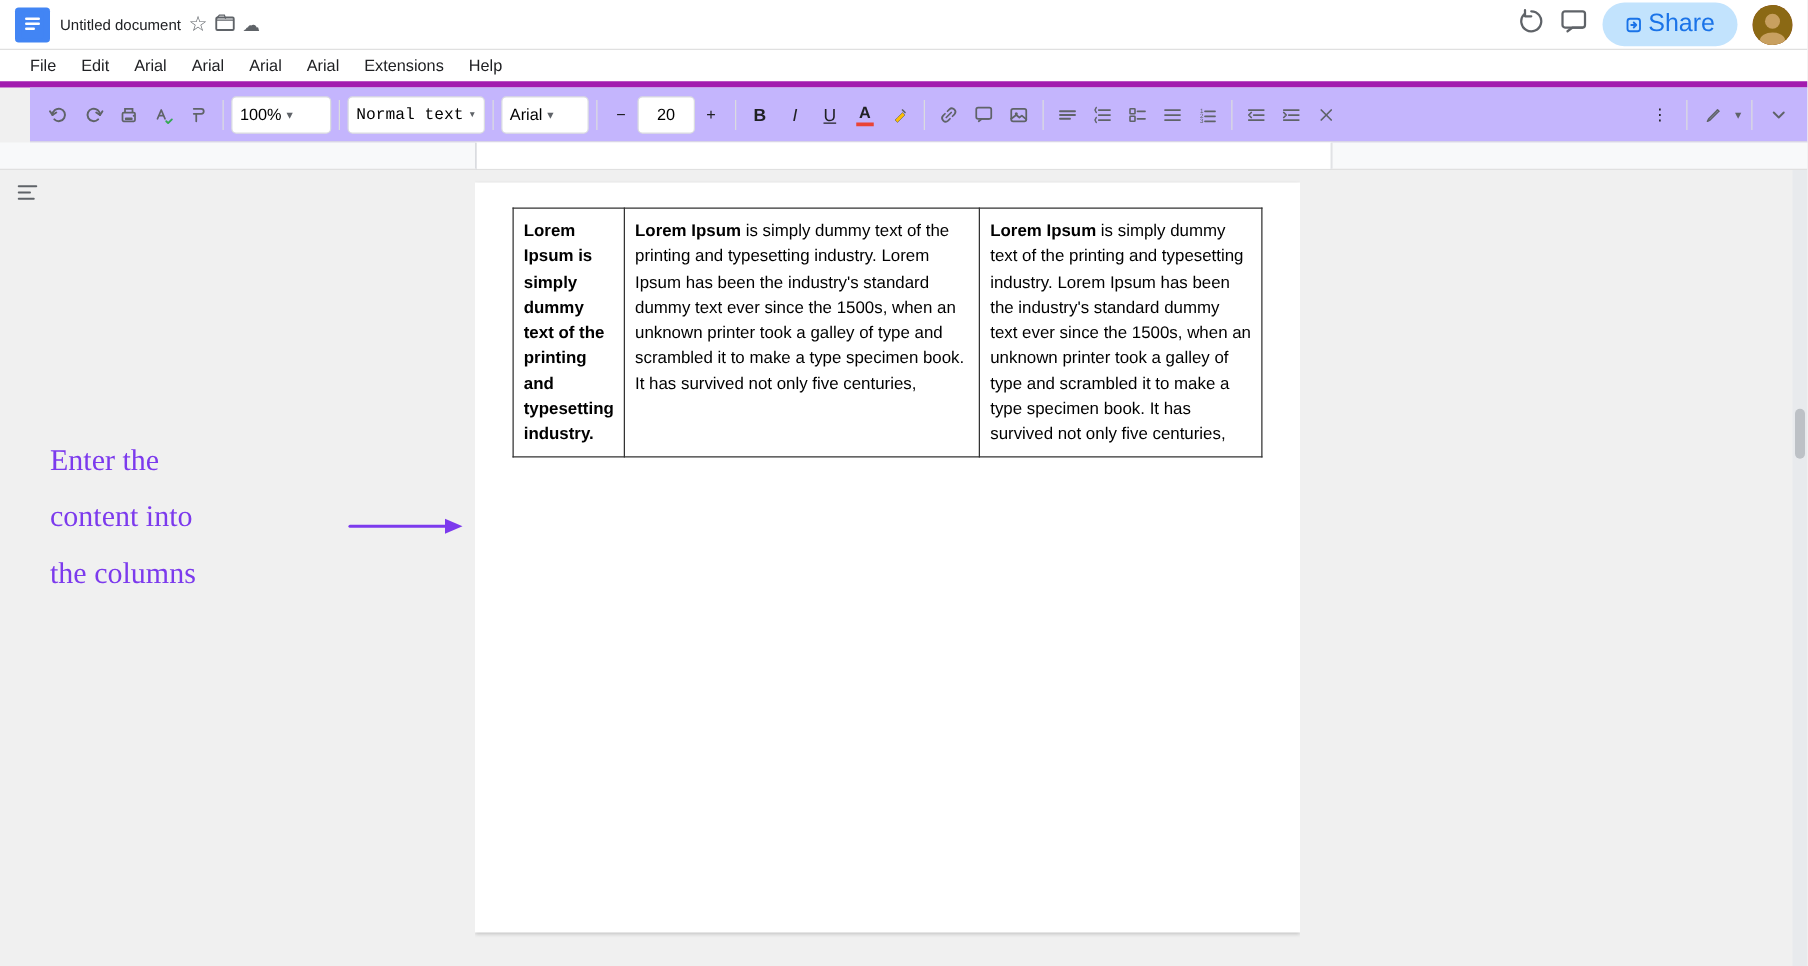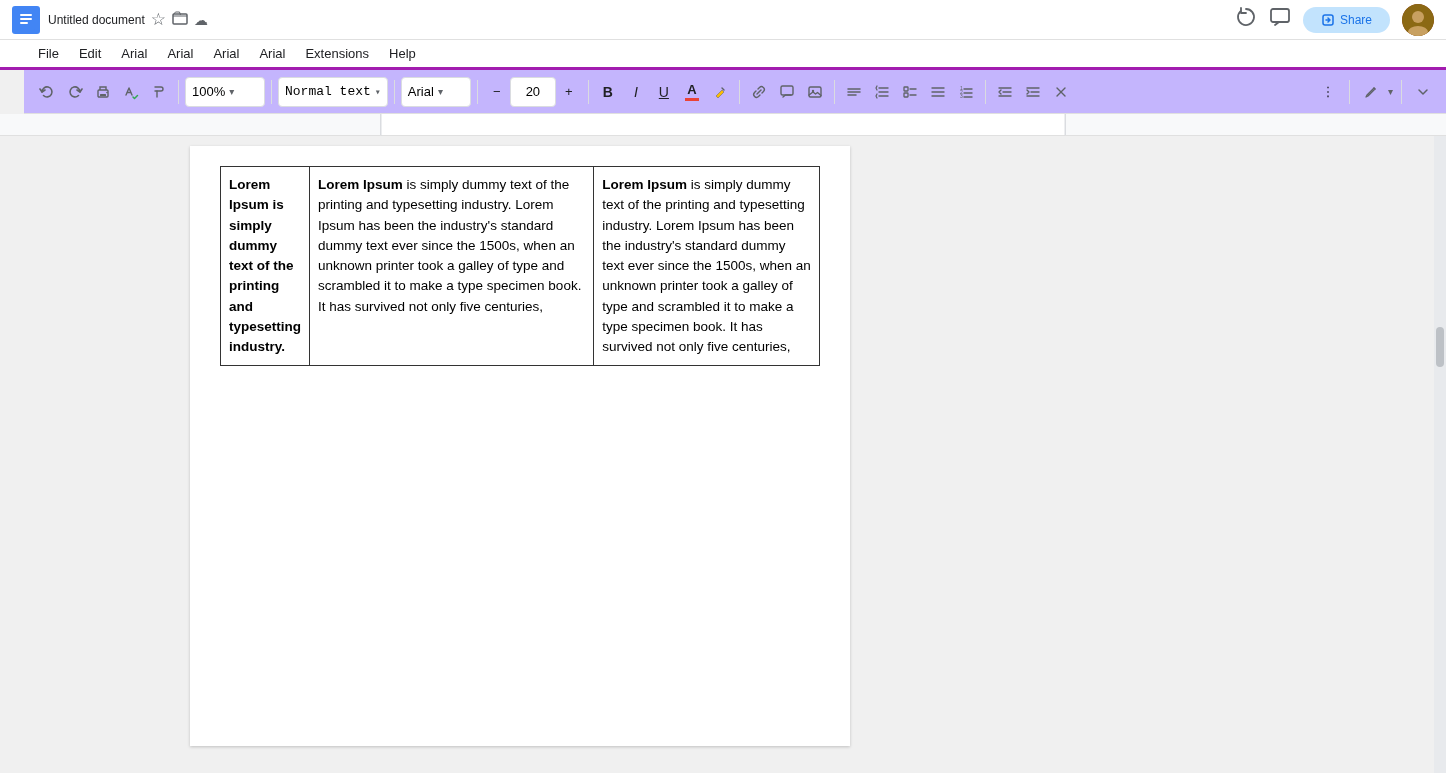--- a/index.html
+++ b/index.html
@@ -35,37 +35,37 @@
       font-size: 12px; color: #202124; font-weight: normal;
     }
     .title-icons {
       display: flex; gap: 6px; align-items: center; color: #5f6368; font-size: 16px;
     }
     .title-right {
       display: flex; align-items: center; gap: 12px;
     }
     .share-btn {
       background: #c2e3fd; color: #1a73e8; border: none; border-radius: 20px;
-      padding: 6px 18px; font-size: 12px; font-weight: 500; cursor: pointer;
+      padding: 6px 18px; font-size: 20px; font-weight: 500; cursor: pointer;
       display: flex; align-items: center; gap: 5px;
     }
     .avatar {
       width: 32px; height: 32px; border-radius: 50%; background: #8b4513;
       overflow: hidden; display: flex; align-items: center; justify-content: center;
     }
 
     
     .menu-bar {
       height: 30px;
       background: #fff;
       display: flex;
       align-items: center;
-      padding: 0 30px;
+      padding: 0 16px;
       gap: 4px;
-      border-bottom: 3px solid #a21caf;
+      border-bottom: 5px solid #a21caf;
     }
     .menu-item {
       font-size: 13px; color: #202124; padding: 2px 8px;
       border-radius: 4px; cursor: pointer;
     }
 
     
     .toolbar {
       height: 44px;
       background: #c4b5fd;
@@ -478,20 +478,41 @@
     <svg width="100%" height="22" style="position:absolute;top:0;left:0;">
 
       <line x1="0" y1="0" x2="0" y2="22" stroke="#dadce0" stroke-width="1"></line>
       <line x1="100%" y1="0" x2="100%" y2="22" stroke="#dadce0" stroke-width="1"></line>
     </svg>
   </div>
 </div>
 
 <div class="main-content">
 
+  <div class="left-panel">
+    <div class="outline-icon">
+      <svg width="20" height="20" viewBox="0 0 20 20" fill="none">
+          <line x1="3" y1="5" x2="17" y2="5" stroke="#5f6368" stroke-width="1.6" stroke-linecap="round"></line>
+          <line x1="3" y1="10" x2="12" y2="10" stroke="#5f6368" stroke-width="1.6" stroke-linecap="round"></line>
+          <line x1="3" y1="15" x2="15" y2="15" stroke="#5f6368" stroke-width="1.6" stroke-linecap="round"></line>
+        </svg>
+    </div>
+
+    <div style="position:absolute; top:200px; left:30px;">
+      <svg width="310" height="220" viewBox="0 0 310 220" style="overflow:visible;">
+
+        <text x="10" y="40" font-family="'Comic Sans MS', cursive" font-size="24" fill="#7c3aed" font-weight="normal">Enter the</text>
+        <text x="10" y="85" font-family="'Comic Sans MS', cursive" font-size="24" fill="#7c3aed" font-weight="normal">content into</text>
+        <text x="10" y="130" font-family="'Comic Sans MS', cursive" font-size="24" fill="#7c3aed" font-weight="normal">the columns</text>
+
+        <line x1="250" y1="85" x2="330" y2="85" stroke="#7c3aed" stroke-width="2.5" stroke-linecap="round"></line>
+        <polygon points="326,79 340,85 326,91" fill="#7c3aed"></polygon>
+      </svg>
+    </div>
+  </div>
 
   <div class="doc-area">
     <div class="doc-page">
       <table class="doc-table">
         <tbody>
             <tr>
           <td>
             <span style="font-weight:bold;">Lorem Ipsum</span> is simply dummy text of the printing and typesetting industry.
           </td>
           <td>

